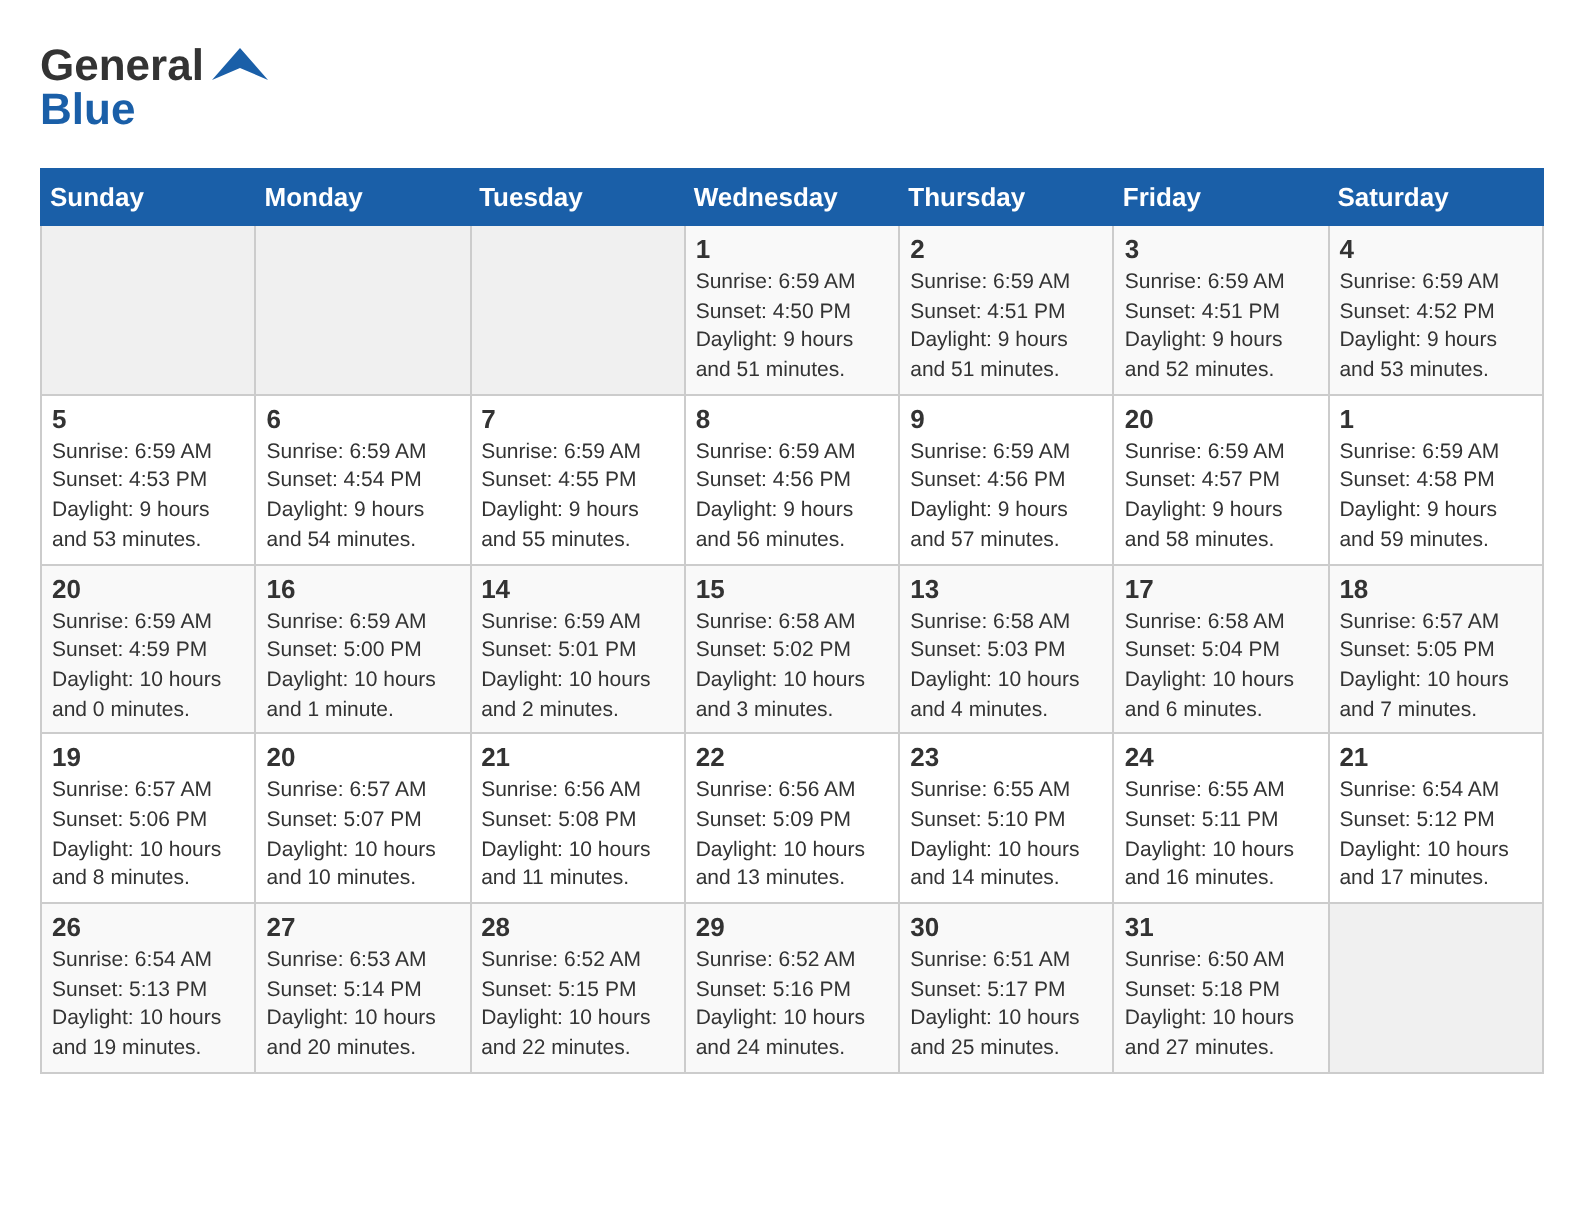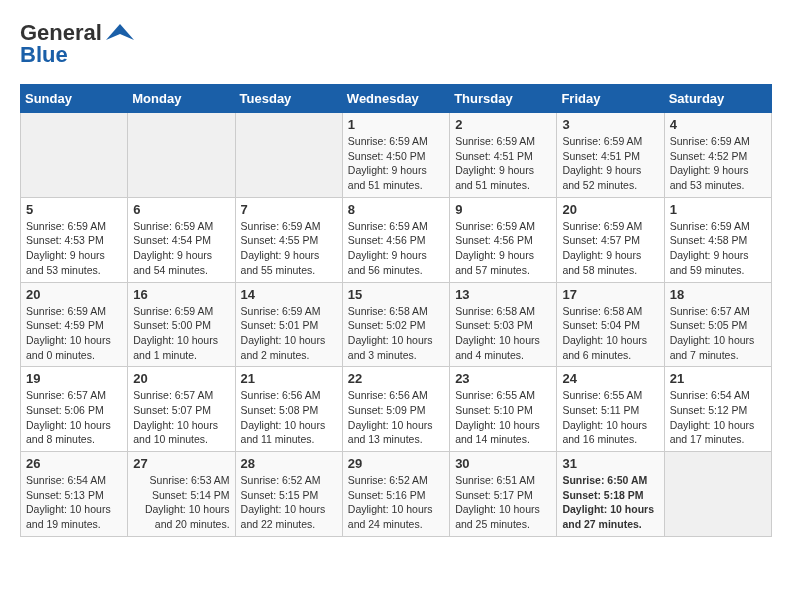--- a/index.html
+++ b/index.html
@@ -296,21 +296,21 @@
       <tr>
         <td>
           <span class="day-number">26</span>
           <div class="day-info" style="white-space: pre-line;">Sunrise: 6:54 AM
 Sunset: 5:13 PM
 Daylight: 10 hours
 and 19 minutes.</div>
         </td>
         <td>
           <span class="day-number">27</span>
-          <div class="day-info" style="white-space: pre-line; text-align: right;">Sunrise: 6:53 AM
+          <div class="day-info" style="white-space: pre-line;">Sunrise: 6:53 AM
 Sunset: 5:14 PM
 Daylight: 10 hours
 and 20 minutes.</div>
         </td>
         <td>
           <span class="day-number">28</span>
           <div class="day-info" style="white-space: pre-line;">Sunrise: 6:52 AM
 Sunset: 5:15 PM
 Daylight: 10 hours
 and 22 minutes.</div>
@@ -324,21 +324,21 @@
         </td>
         <td>
           <span class="day-number">30</span>
           <div class="day-info" style="white-space: pre-line;">Sunrise: 6:51 AM
 Sunset: 5:17 PM
 Daylight: 10 hours
 and 25 minutes.</div>
         </td>
         <td>
           <span class="day-number">31</span>
-          <div class="day-info" style="white-space: pre-line; font-weight: bold;">Sunrise: 6:50 AM
+          <div class="day-info" style="white-space: pre-line;">Sunrise: 6:50 AM
 Sunset: 5:18 PM
 Daylight: 10 hours
 and 27 minutes.</div>
         </td>
         <td class="empty-cell"></td>
       </tr>
     </tbody>
 </table>
 
 </body></html>

